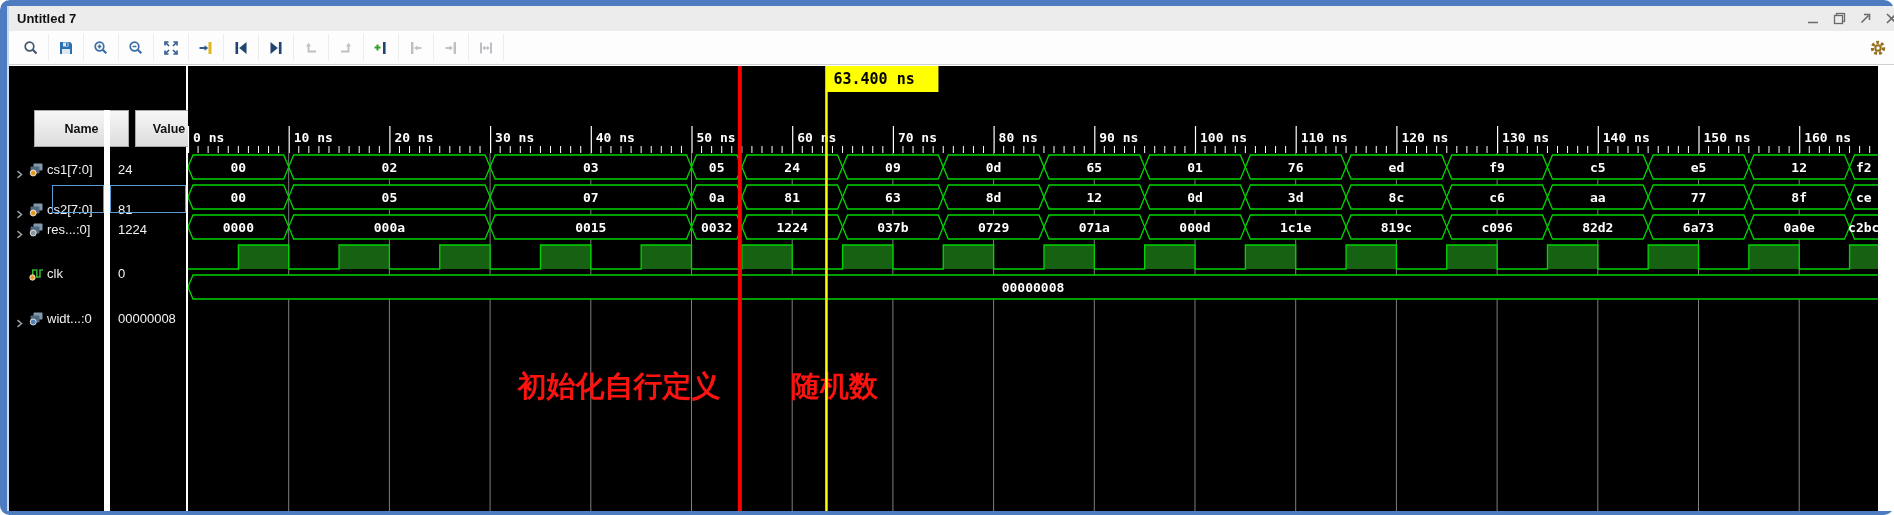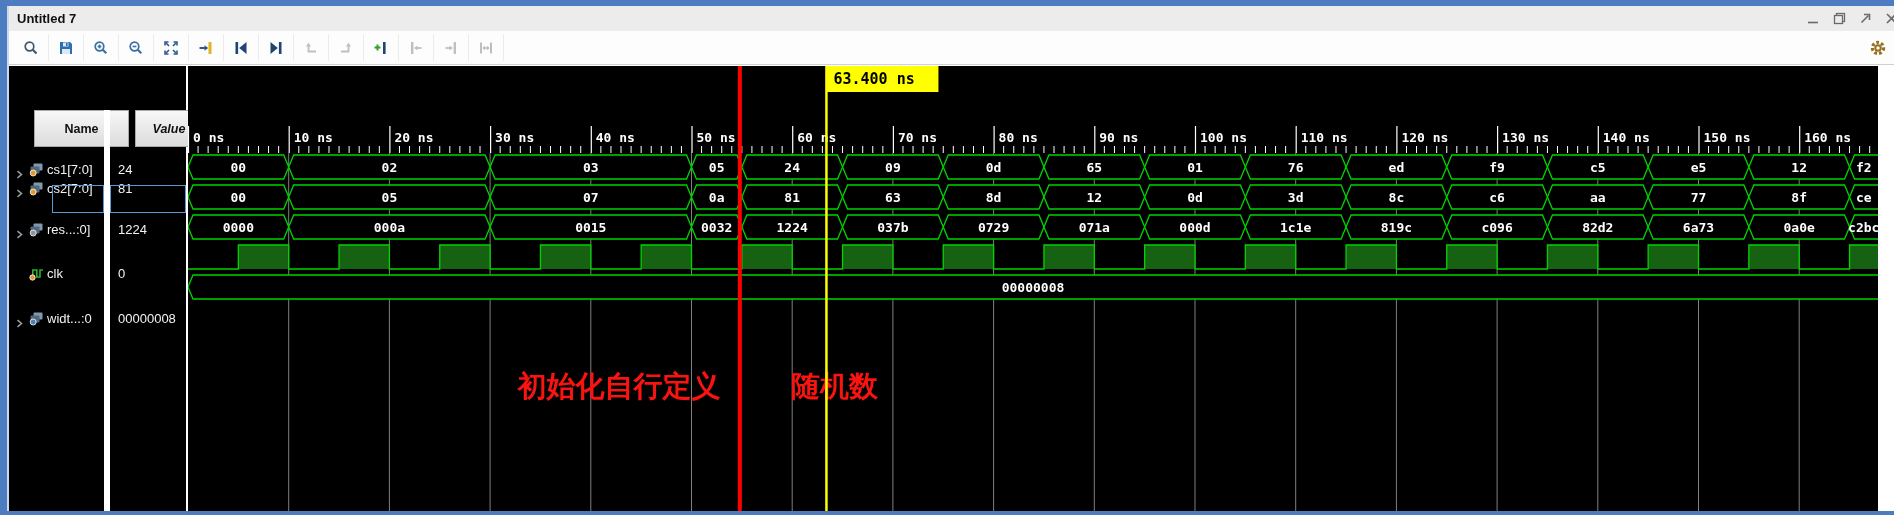--- a/index.html
+++ b/index.html
@@ -1,38 +1,38 @@
 <!DOCTYPE html>
 <html><head>
 <meta charset="utf-8">
 <style>
   html,body{margin:0;padding:0;background:#fff;}
   .window{position:relative;width:1894px;height:515px;background:#ffffff;overflow:hidden;
-          font-family:"Liberation Sans",sans-serif;}
+          font-family:"Liberation Sans",sans-serif;border-radius:10px;}
   .frame-top{position:absolute;left:0;top:0;width:100%;height:6px;background:#4d7cc0;z-index:9;}
   .frame-left{position:absolute;left:0;top:0;width:7px;height:100%;background:#4d7cc0;z-index:9;}
   .frame-left-inner{position:absolute;left:7px;top:6px;width:2px;height:509px;background:#cdd9ea;z-index:9;}
   .frame-bottom{position:absolute;left:0;bottom:0;width:100%;height:4px;background:#4d7cc0;z-index:9;}
   .titlebar{position:absolute;left:9px;top:6px;right:0;height:25px;background:#ececec;
             border-bottom:1px solid #d8d8d8;display:flex;align-items:center;padding-left:8px;}
   .title-text{font-size:13px;font-weight:bold;color:#111;}
   .win-controls{margin-left:auto;display:flex;align-items:center;gap:13px;padding-right:0;margin-right:-4px;}
   .win-btn{width:13px;height:13px;display:flex;align-items:center;justify-content:center;}
   .toolbar{position:absolute;left:9px;top:31px;right:0;height:33px;background:#fdfdfd;
            border-bottom:1px solid #d0d0d0;display:flex;align-items:center;padding-left:5px;}
   .tb-btn{width:34px;height:27px;display:flex;align-items:center;justify-content:center;
           border-right:1px solid #ececec;}
   .gear-btn{margin-left:auto;margin-right:4px;display:flex;align-items:center;justify-content:center;width:24px;height:24px;}
   .left-panel{position:absolute;left:9px;top:66px;width:177px;height:449px;background:#000;}
   .col-divider{position:absolute;left:95px;top:44px;bottom:0;width:6px;background:#ffffff;}
   .hdr-cell{position:absolute;top:44px;height:37px;background:linear-gradient(#f7f7f7,#dcdcdc);
             border:1px solid #a8a8a8;box-sizing:border-box;display:flex;align-items:center;justify-content:center;
             font-size:12.5px;font-weight:bold;color:#111;margin-left:25px;}
   .hdr-name{left:0;width:95px;}
-  .hdr-value{left:101px;width:68px;font-style:italic;}
+  .hdr-value{left:101px;width:68px;}
   .sig-row{position:absolute;left:0;width:177px;height:29px;padding-left:19px;}
   .sig-chevron{position:absolute;left:6px;top:10px;}
   .sig-icon{position:absolute;left:20px;top:7px;}
   .sig-name{position:absolute;left:38px;top:0;line-height:29px;font-size:13px;color:#f2f2f2;white-space:nowrap;}
   .sig-value{position:absolute;left:109px;top:0;line-height:29px;font-size:13px;color:#f2f2f2;white-space:nowrap;}
   .sel-box{position:absolute;height:28px;border:1px solid #5b9bd5;box-sizing:border-box;}
   .wave-panel{position:absolute;left:188px;top:66px;width:1690px;height:449px;background:#000;}
   .wave-panel svg{display:block;}
   text{font-family:"DejaVu Sans Mono","Liberation Mono",monospace;}
 </style>
@@ -198,21 +198,21 @@
               <path d="M2.5 1.2 L6.5 4.5 L2.5 7.8" stroke="#9aa0a6" stroke-width="1.5" fill="none"></path>
             </svg></span>
           <span class="sig-icon"><svg width="15" height="15">
               <rect x="4.5" y="1.5" width="9" height="7" rx="1" fill="#8299ad"></rect>
               <rect x="1.5" y="4.5" width="9" height="7" rx="1" fill="#51697e"></rect>
               <circle cx="4.2" cy="11" r="3" fill="#e59a28" stroke="#fff" stroke-width="0.8"></circle>
             </svg></span>
           <span class="sig-name">cs1[7:0]</span>
           <span class="sig-value">24</span>
         </div>
-        <div class="sig-row" style="top: 108px;">
+        <div class="sig-row" style="top: 129px;">
           <span class="sig-chevron"><svg width="9" height="9">
               <path d="M2.5 1.2 L6.5 4.5 L2.5 7.8" stroke="#9aa0a6" stroke-width="1.5" fill="none"></path>
             </svg></span>
           <span class="sig-icon"><svg width="15" height="15">
               <rect x="4.5" y="1.5" width="9" height="7" rx="1" fill="#8299ad"></rect>
               <rect x="1.5" y="4.5" width="9" height="7" rx="1" fill="#51697e"></rect>
               <circle cx="4.2" cy="11" r="3" fill="#e59a28" stroke="#fff" stroke-width="0.8"></circle>
             </svg></span>
           <span class="sig-name">cs2[7:0]</span>
           <span class="sig-value">81</span>

